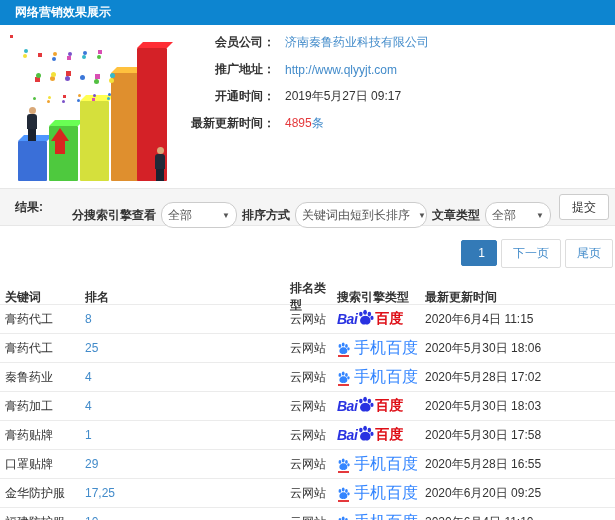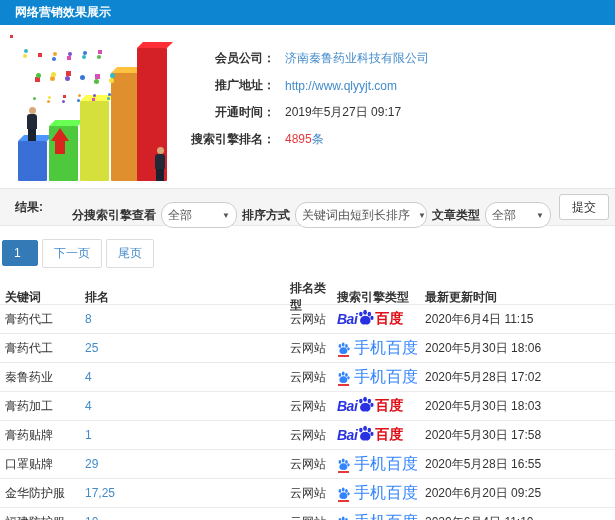--- a/index.html
+++ b/index.html
@@ -27,21 +27,21 @@
          border-bottom:13px solid #d8261f;}
   .arrow::after{content:"";position:absolute;left:-5px;top:13px;width:10px;height:13px;background:#d8261f;}
   .person{position:absolute;width:16px;}
   .person .head{display:block;width:7px;height:7px;border-radius:50%;background:#d9a878;margin:0 auto;}
   .person .torso{display:block;width:10px;height:15px;background:#222a38;border-radius:3px 3px 0 0;margin:0 auto;}
   .person .legs{display:block;width:8px;height:12px;margin:0 auto;
                 background:linear-gradient(90deg,#1a2230 45%,#fff 45%,#fff 55%,#1a2230 55%);}
   .p1{left:20px;bottom:42px;}
   .p2{left:148px;bottom:2px;}
 
-  .info{position:absolute;left:180px;top:20px;}
+  .info{position:absolute;left:180px;top:4px;}
   .info-row{display:flex;height:27px;align-items:center;font-size:12px;}
   .info-label{width:95px;text-align:right;font-weight:bold;color:#333;}
   .info-value{margin-left:10px;color:#333;}
   .info-value.link{color:var(--link,#428bca);cursor:pointer;}
   .info-value.count .num{color:var(--count-red,#e4393c);}
   .info-value.count .suf{color:var(--link,#428bca);}
 
   
   .filterbar{height:36px;display:flex;align-items:center;background:#f5f5f5;
              border-top:1px solid #e7e7e7;border-bottom:1px solid #e7e7e7;font-size:12px;color:#333;}
@@ -50,21 +50,21 @@
   .filter-group{display:flex;align-items:center;margin-top:16px;}
   .fg-label{font-weight:bold;margin:0 5px;white-space:nowrap;}
   .select{display:flex;align-items:center;justify-content:space-between;height:24px;background:#fff;
           border:1px solid #ccc;border-radius:12px;padding:0 6px;color:#555;cursor:pointer;white-space:nowrap;}
   .select .caret{font-size:8px;color:#555;margin-left:8px;}
   .sel-0{width:62px;} .sel-1{width:118px;text-align:center;} .sel-2{width:52px;}
   .submit-btn{height:26px;margin-left:8px;padding:0 12px;background:#fff;border:1px solid #ccc;
               border-radius:3px;font-size:12px;color:#333;cursor:pointer;}
 
   
-  .pager{text-align:left;padding:13px 0 12px;text-decoration:underline;}
+  .pager{text-align:right;padding:13px 0 12px;text-decoration:underline;}
   .page-item{display:inline-block;min-width:12px;padding:5px 11px;margin:0 2px;border:1px solid #ddd;
              border-radius:2px;font-size:12px;color:var(--link,#428bca);background:#fff;cursor:pointer;}
   .page-item.active{background:var(--active-page-bg,#337ab7);border-color:var(--active-page-bg,#337ab7);color:#fff;}
 
   
   .tbl{font-size:12px;}
   .trow,.thead{display:grid;grid-template-columns:80px 205px 47px 88px auto;align-items:center;padding-left:5px;}
   .thead{height:24px;font-weight:bold;color:#333;border-bottom:1px solid #ebebeb;}
   .trow{height:28px;border-bottom:1px solid #ebebeb;color:#333;}
   .c-rank{color:var(--link,#428bca);cursor:pointer;}
@@ -150,21 +150,21 @@
     <span class="info-label">推广地址：</span>
     <span class="info-value link">http://www.qlyyjt.com</span>
   </div>
 
   <div class="info-row">
     <span class="info-label">开通时间：</span>
     <span class="info-value text">2019年5月27日 09:17</span>
   </div>
 
   <div class="info-row">
-    <span class="info-label">搜索引擎排名：</span>
+    <span class="info-label">最新更新时间：</span>
     <span class="info-value count"><span class="num">4895</span><span class="suf">条</span></span>
   </div>
 </div>
   </div>
 
   <div class="filterbar">
     <span class="filter-title">结果:</span>
     <div class="filter-controls" id="filter-controls">
   <div class="filter-group">
     <span class="fg-label">分搜索引擎查看</span>

